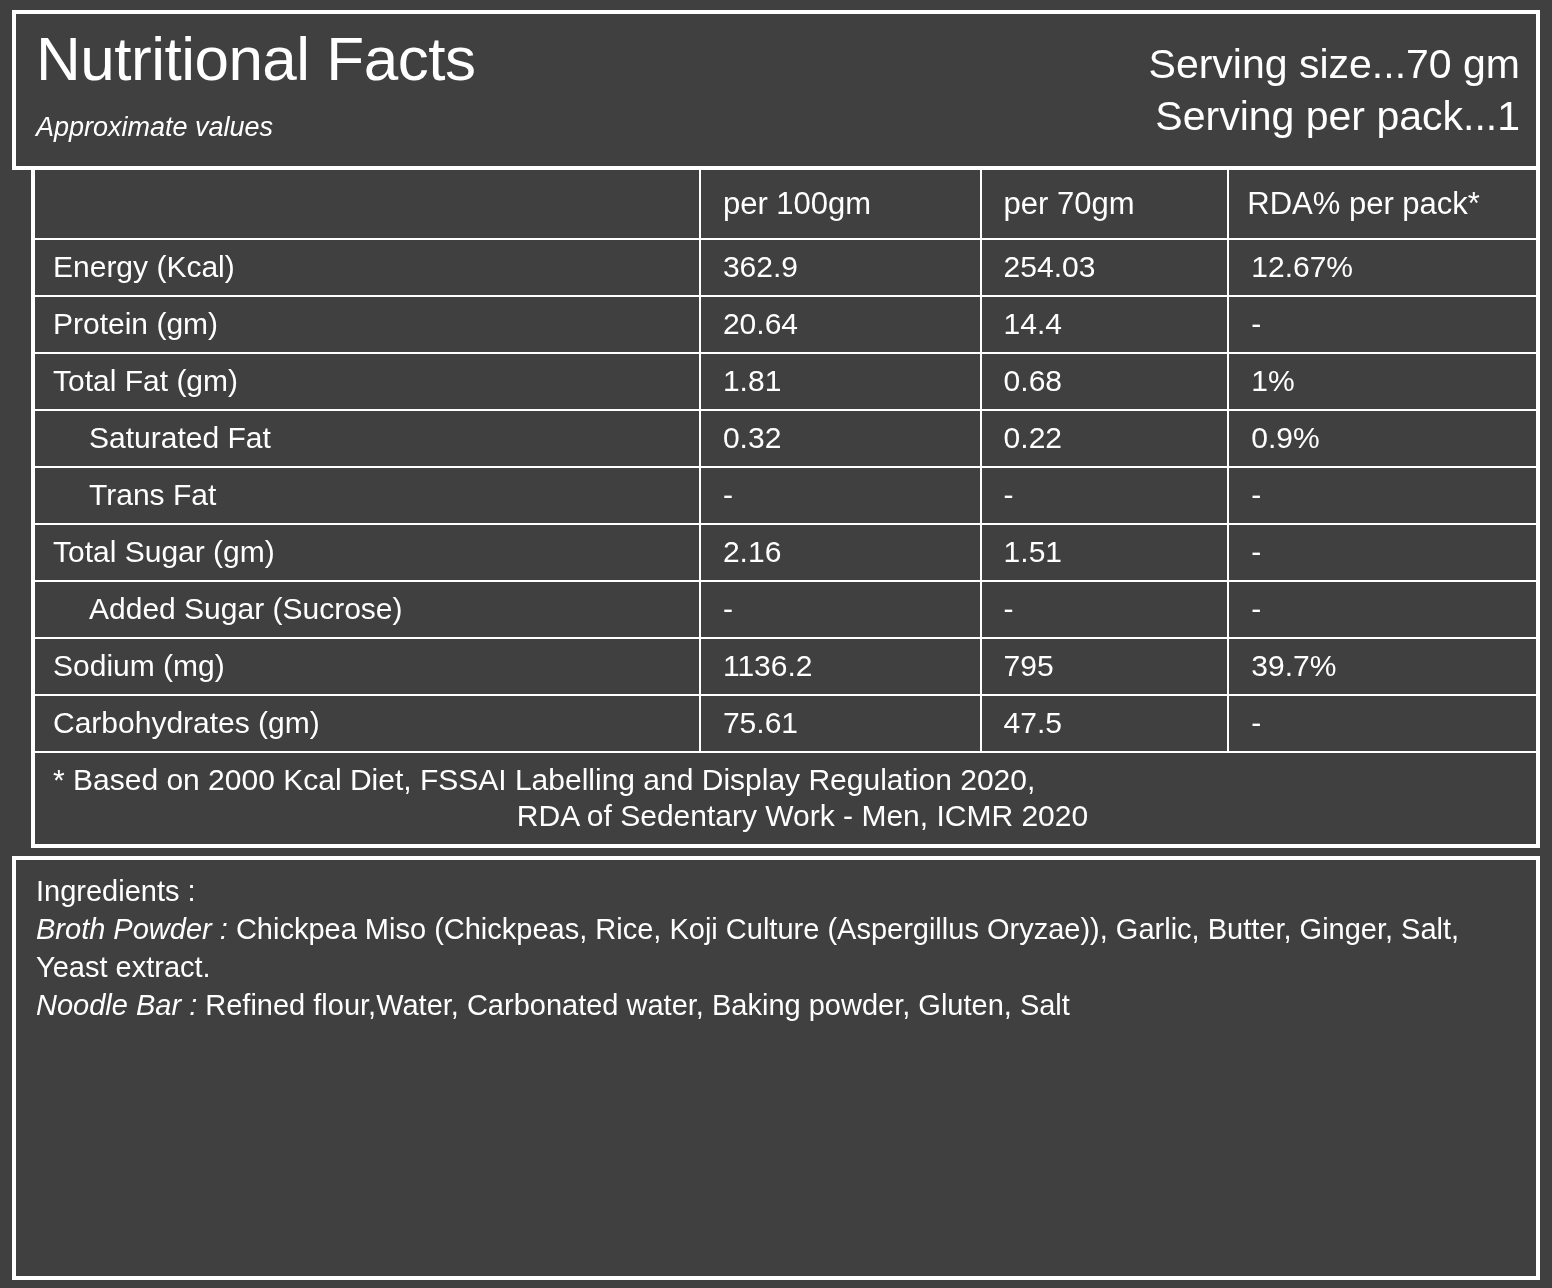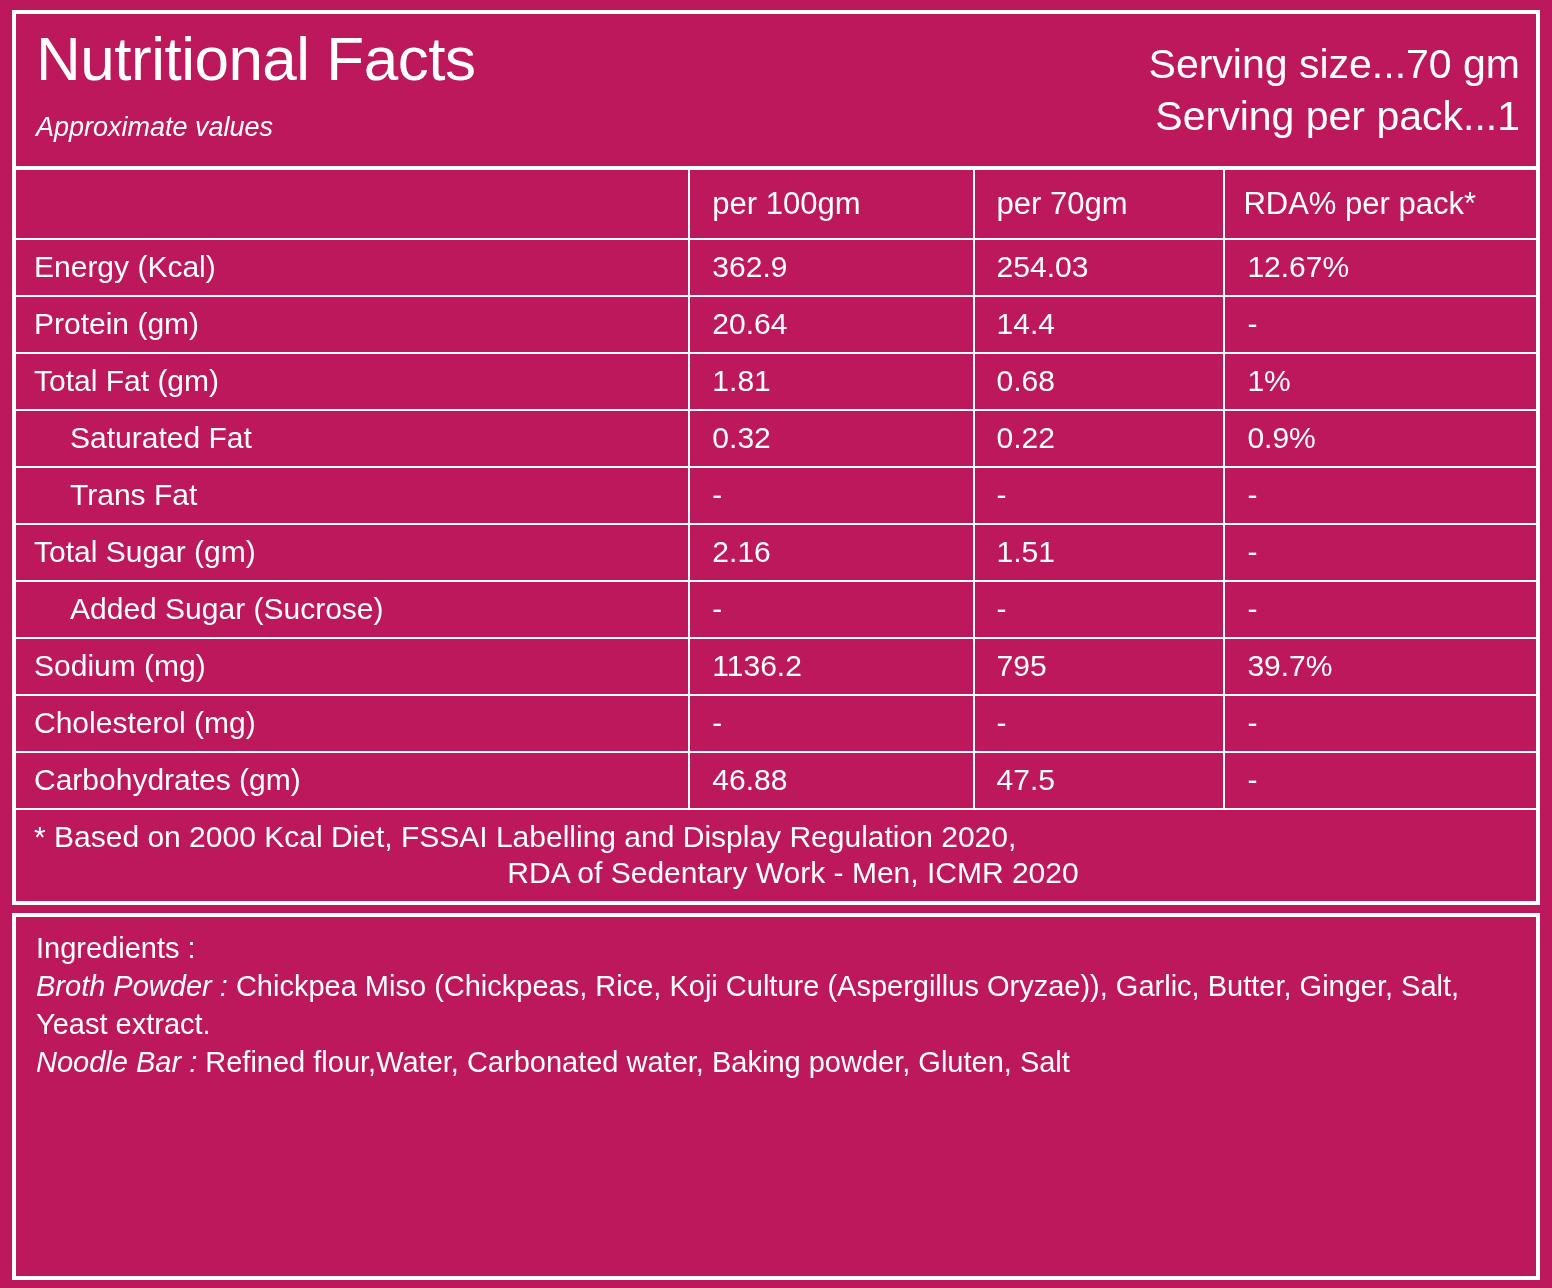--- a/index.html
+++ b/index.html
@@ -10,21 +10,21 @@
   body {
     width: 1552px;
     height: 1288px;
     font-family: "Liberation Sans", sans-serif;
     color: #ffffff;
     overflow: hidden;
   }
   .page {
     width: 1552px;
     height: 1288px;
-    background: #be185d;
+    background: #404040;
     box-sizing: border-box;
     padding: 10px 12px 8px 12px;
     display: flex;
     flex-direction: column;
   }
 
   
   .header-box {
     border: 4px solid #ffffff;
     box-sizing: border-box;
@@ -61,20 +61,21 @@
     line-height: 52px;
     white-space: nowrap;
   }
 
   
   .table-box {
     border: 4px solid #ffffff;
     border-top: none;
     box-sizing: border-box;
     flex: 0 0 auto;
+    margin-left: 19px;
   }
   table.nf {
     width: 100%;
     border-collapse: collapse;
     table-layout: fixed;
   }
   table.nf col.c-label { width: 44.3%; }
   table.nf col.c-100   { width: 18.7%; }
   table.nf col.c-70    { width: 16.5%; }
   table.nf col.c-rda   { width: 20.5%; }
@@ -212,28 +213,22 @@
           <td class="num">-</td>
           <td class="num">-</td>
         </tr>
         <tr>
           <td>Sodium (mg)</td>
           <td class="num">1136.2</td>
           <td class="num">795</td>
           <td class="num">39.7%</td>
         </tr>
         <tr>
-          <td>Cholesterol (mg)</td>
-          <td class="num">-</td>
-          <td class="num">-</td>
-          <td class="num">-</td>
-        </tr>
-        <tr>
           <td>Carbohydrates (gm)</td>
-          <td class="num">46.88</td>
+          <td class="num">75.61</td>
           <td class="num">47.5</td>
           <td class="num">-</td>
         </tr>
 
         <tr class="footnote-row">
           <td colspan="4">
             <span>* Based on 2000 Kcal Diet, FSSAI Labelling and Display Regulation 2020,</span>
             <span class="footnote-2">RDA of Sedentary Work - Men, ICMR 2020</span>
           </td>
         </tr>

